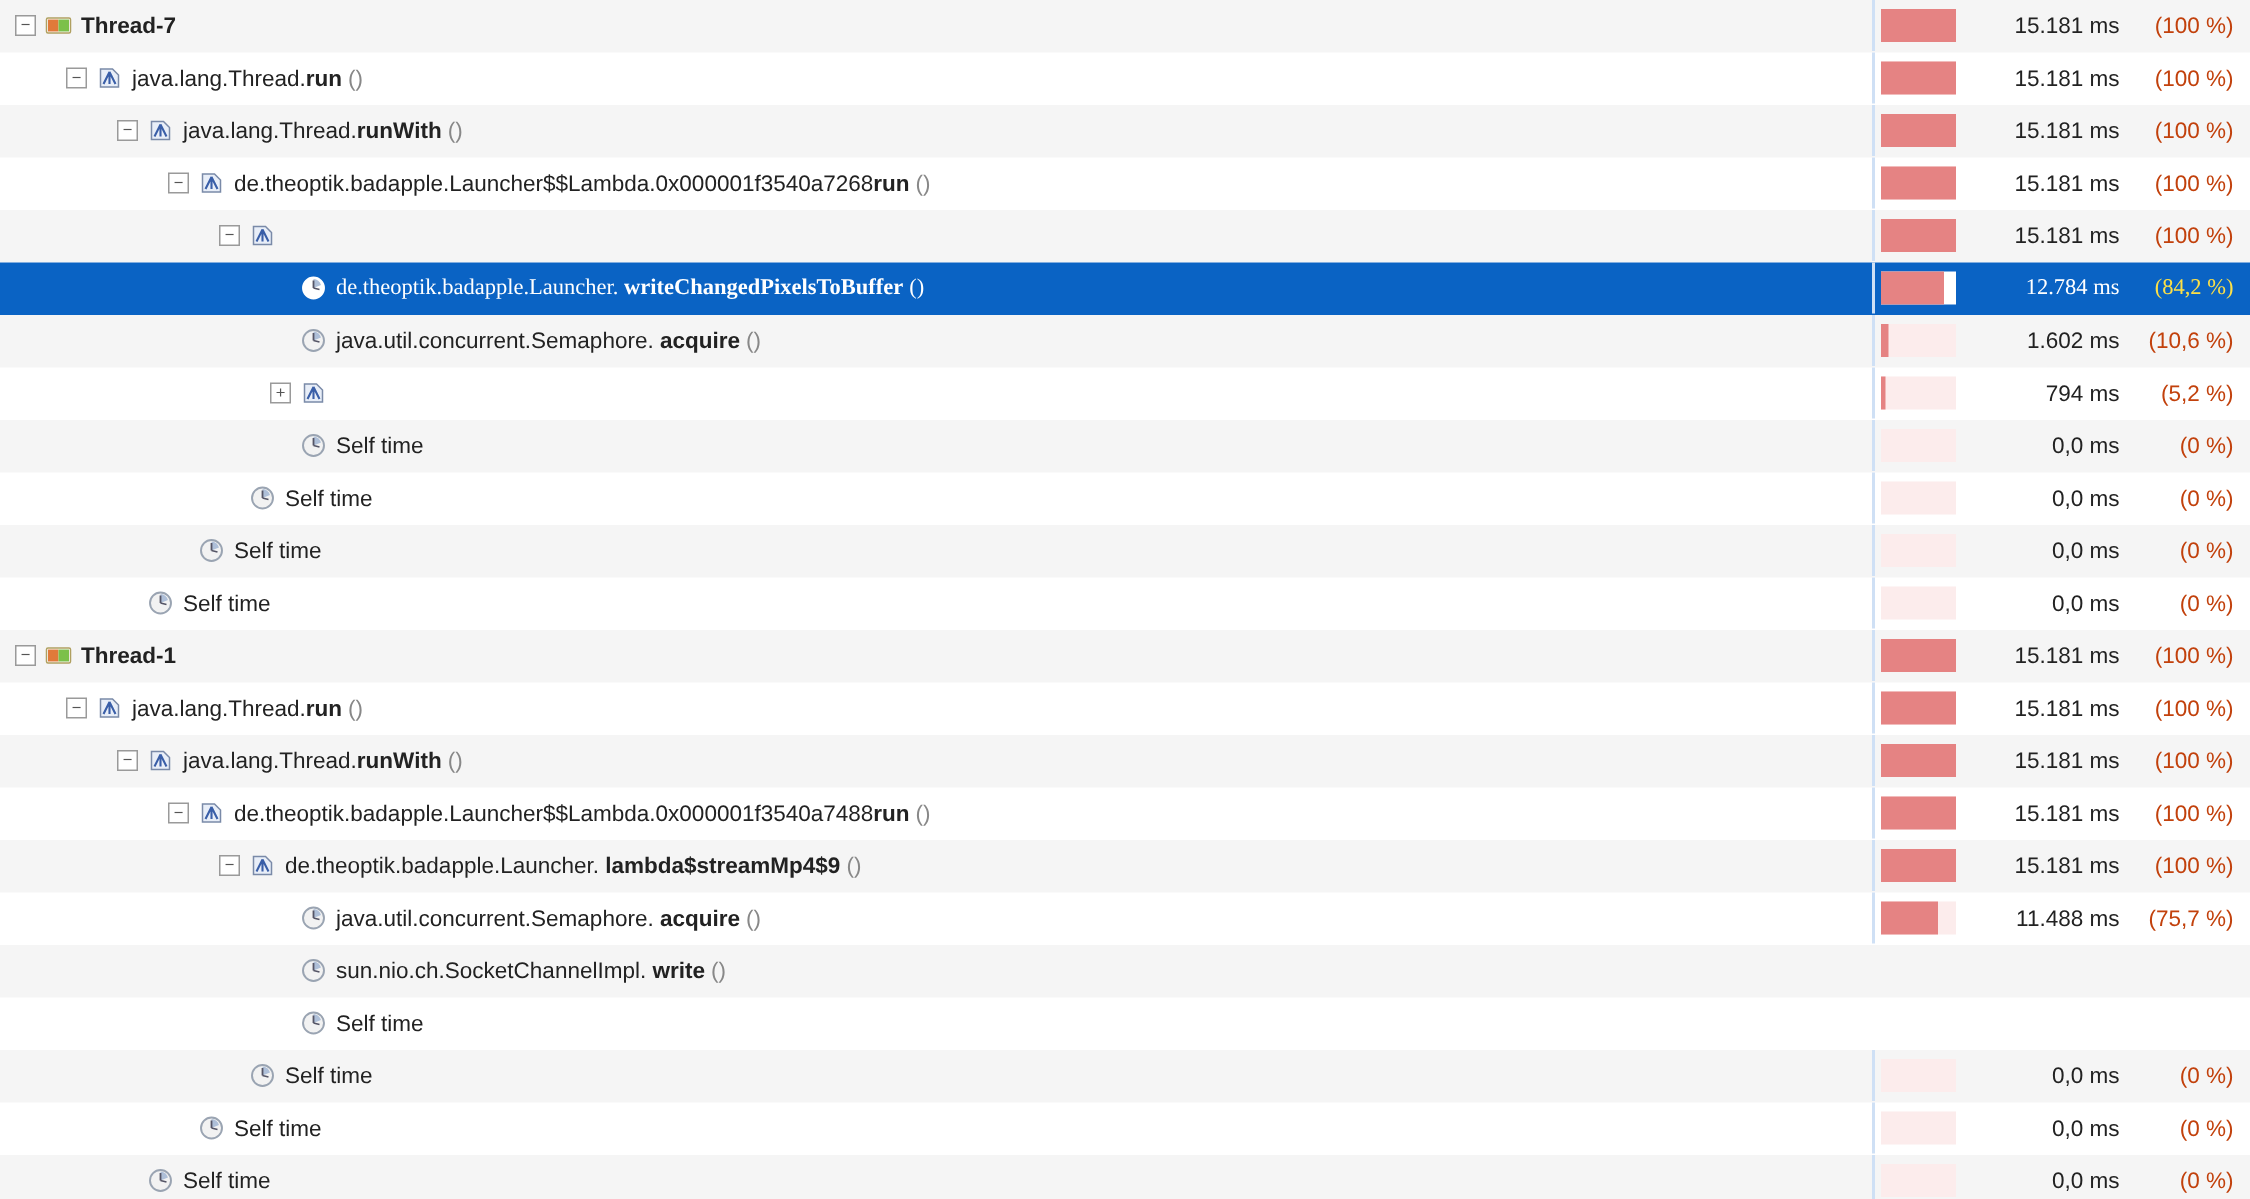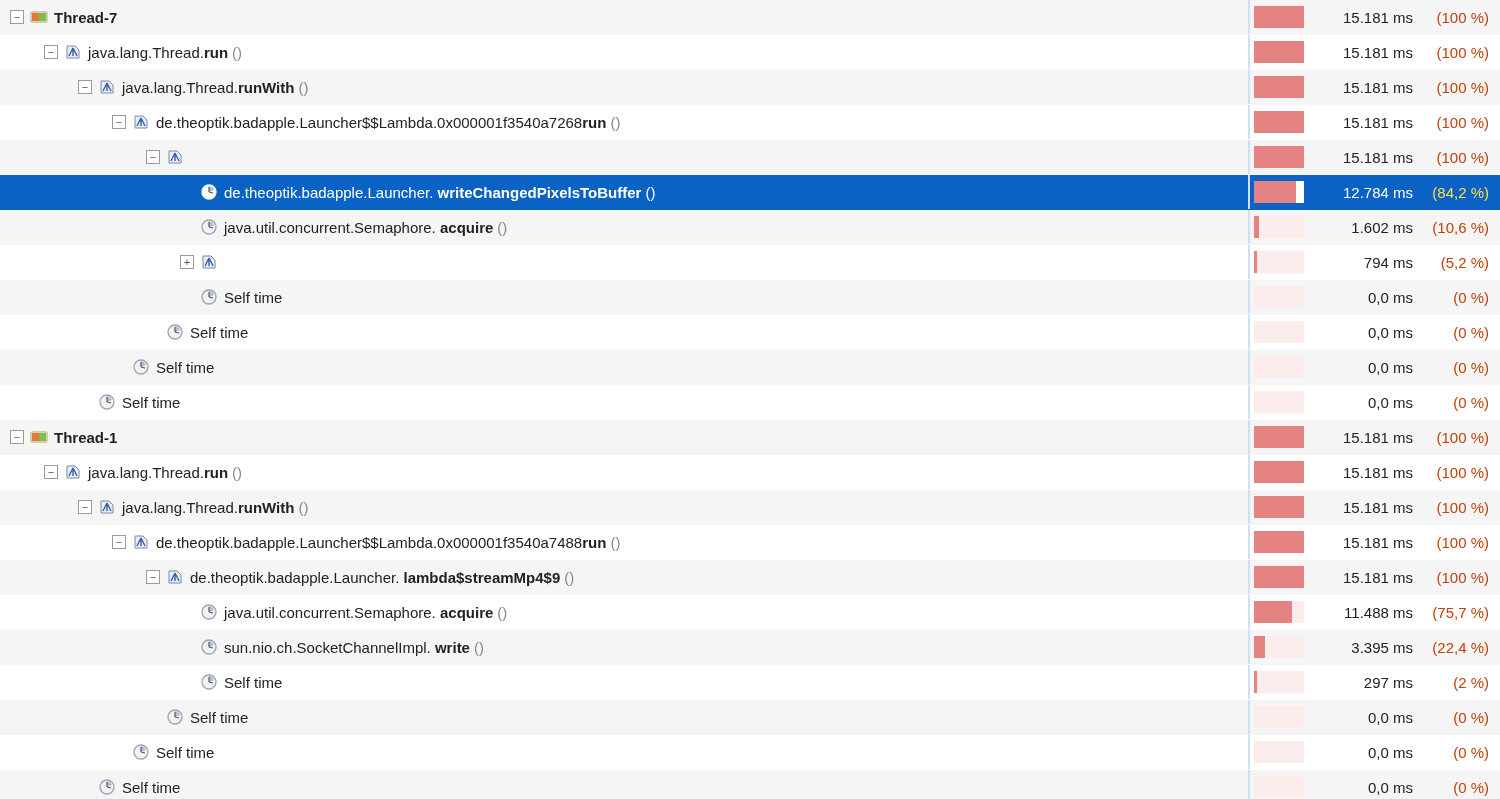--- a/index.html
+++ b/index.html
@@ -6,21 +6,21 @@
   html, body { margin: 0; padding: 0; font-family: "Segoe UI", Tahoma, Arial, sans-serif; font-size: 15px; color: #222; background: #fff; }
   .tree { width: 1500px; }
   .row {
     display: flex;
     align-items: center;
     height: 35px;
     border-bottom: 1px solid transparent;
     position: relative;
   }
   .row.alt { background: #f5f5f5; }
-  .row.selected { background: #0a63c4; color: #fff; }
+  .row.selected { background: #0a63c4; color: #fff; font-family: Liberation Serif, serif; }
   .row.selected .paren, .row.selected .pct { color: #fff; }
   .row.selected .bar-track { background: #fff; }
 
   .left {
     flex: 1;
     display: flex;
     align-items: center;
     overflow: hidden;
     white-space: nowrap;
     padding-left: 10px;
@@ -476,48 +476,34 @@
         <span class="icon">
           <svg viewBox="0 0 18 18">
             <circle cx="9" cy="9" r="7" fill="#f2f2f2" stroke="#9aa4b2" stroke-width="1.3"></circle>
             <path d="M9 9 L9 3 A6 6 0 0 1 14 7 Z" fill="#aebfd8"></path>
             <line x1="9" y1="9" x2="9" y2="4" stroke="#556" stroke-width="1.2"></line>
             <line x1="9" y1="9" x2="13" y2="10" stroke="#556" stroke-width="1.2"></line>
           </svg>
         </span>
         <span class="label"><span>sun.nio.ch.SocketChannelImpl. </span><span class="bold">write</span><span class="paren">()</span></span>
       </div>
-      <div class="right">
-        <div class="bar-track">
-          <div class="bar-fill" style="width: 22.3635%;"></div>
-        </div>
-        <div class="time">3.395 ms</div>
-        <div class="pct">(22,4 %)</div>
-      </div>
-    </div>
-    <div class="row">
-      <div class="left">
-        <span class="indent" style="width: 170px;"></span>
-        <span class="toggle leaf"></span>
-        <span class="icon">
-          <svg viewBox="0 0 18 18">
-            <circle cx="9" cy="9" r="7" fill="#f2f2f2" stroke="#9aa4b2" stroke-width="1.3"></circle>
-            <path d="M9 9 L9 3 A6 6 0 0 1 14 7 Z" fill="#aebfd8"></path>
-            <line x1="9" y1="9" x2="9" y2="4" stroke="#556" stroke-width="1.2"></line>
-            <line x1="9" y1="9" x2="13" y2="10" stroke="#556" stroke-width="1.2"></line>
-          </svg>
-        </span>
-        <span class="label"><span>Self time</span></span>
-      </div>
-      <div class="right">
-        <div class="bar-track">
-          <div class="bar-fill" style="width: 3px;"></div>
-        </div>
-        <div class="time">297 ms</div>
-        <div class="pct">(2 %)</div>
+    </div>
+    <div class="row">
+      <div class="left">
+        <span class="indent" style="width: 170px;"></span>
+        <span class="toggle leaf"></span>
+        <span class="icon">
+          <svg viewBox="0 0 18 18">
+            <circle cx="9" cy="9" r="7" fill="#f2f2f2" stroke="#9aa4b2" stroke-width="1.3"></circle>
+            <path d="M9 9 L9 3 A6 6 0 0 1 14 7 Z" fill="#aebfd8"></path>
+            <line x1="9" y1="9" x2="9" y2="4" stroke="#556" stroke-width="1.2"></line>
+            <line x1="9" y1="9" x2="13" y2="10" stroke="#556" stroke-width="1.2"></line>
+          </svg>
+        </span>
+        <span class="label"><span>Self time</span></span>
       </div>
     </div>
     <div class="row alt">
       <div class="left">
         <span class="indent" style="width: 136px;"></span>
         <span class="toggle leaf"></span>
         <span class="icon">
           <svg viewBox="0 0 18 18">
             <circle cx="9" cy="9" r="7" fill="#f2f2f2" stroke="#9aa4b2" stroke-width="1.3"></circle>
             <path d="M9 9 L9 3 A6 6 0 0 1 14 7 Z" fill="#aebfd8"></path>

